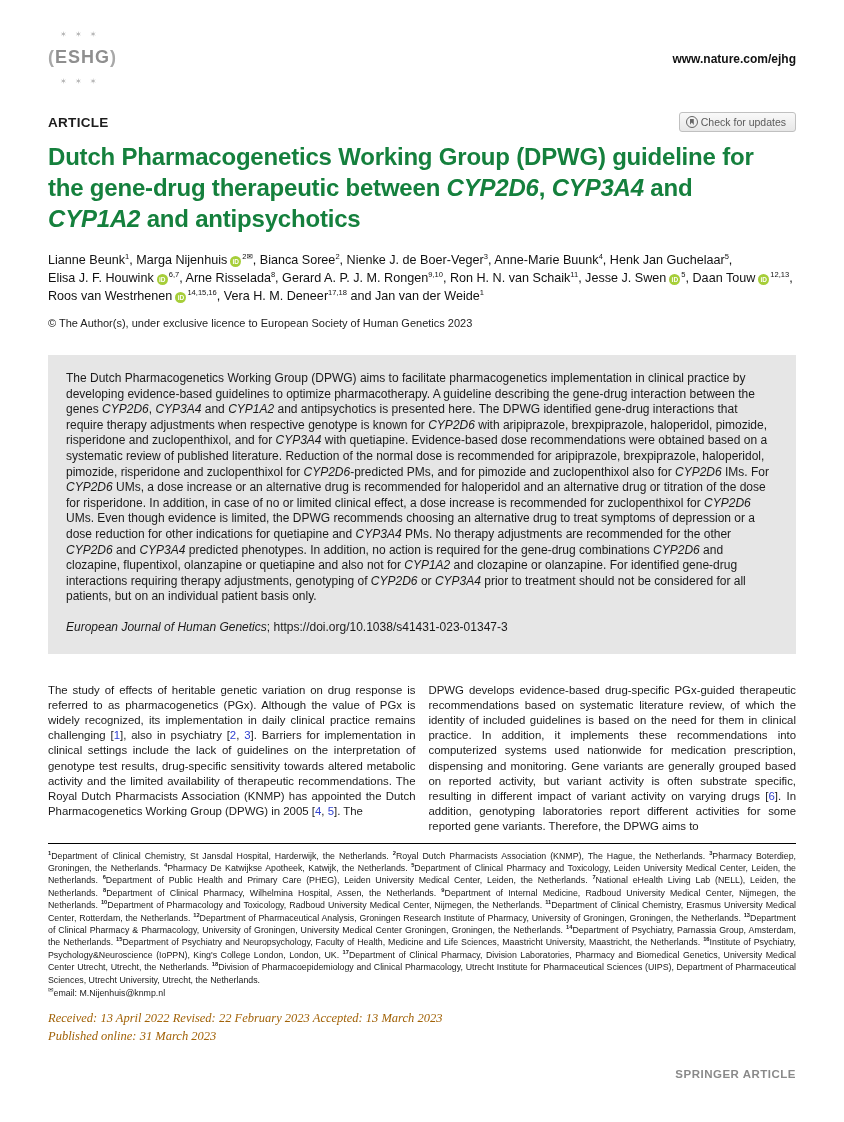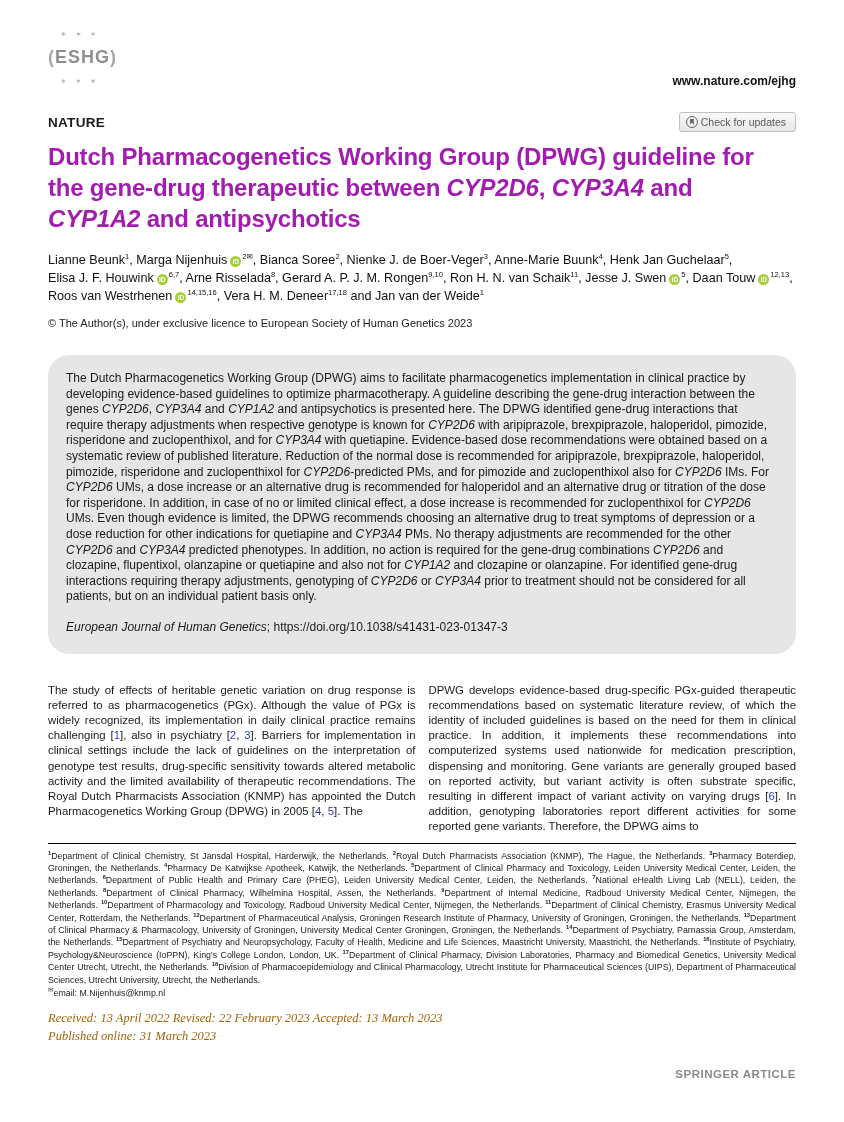--- a/index.html
+++ b/index.html
@@ -3,45 +3,45 @@
 <meta charset="utf-8">
 <style>
   * { box-sizing: border-box; }
   html,body { margin:0; padding:0; background:#fff; }
   .page {
     position:relative; width:844px; height:1122px; margin:0 auto; background:#fff;
     font-family:"Liberation Sans", sans-serif; color:#1c1c1c;
     padding:30px 48px 0 48px; overflow:hidden;
   }
   
-  .hdr { display:flex; justify-content:space-between; align-items:flex-end; height:58px; }
+  .hdr { display:flex; justify-content:space-between; align-items:center; height:58px; }
   .eshg-logo { position:relative; width:78px; height:58px; color:#9c9c9c; }
   .eshg-stars-top::before { content:"✶ ✶ ✶"; }
   .eshg-stars-bottom::before { content:"✶ ✶ ✶"; }
   .eshg-stars-top, .eshg-stars-bottom { position:absolute; left:12px; font-size:8px; color:#b3b3b3; letter-spacing:3px; }
   .eshg-stars-top { top:0; }
   .eshg-stars-bottom { bottom:2px; }
   .eshg-mark { position:absolute; top:17px; left:0; font-size:18px; font-weight:bold; letter-spacing:1px; color:#8f8f8f; }
   .eshg-mark::before { content:"("; color:#a8a8a8; font-weight:bold; }
   .eshg-mark::after { content:")"; color:#a8a8a8; font-weight:bold; }
   .site-url { font-size:12px; font-weight:bold; color:#111; }
   
   .kicker-row { margin-top:24px; display:flex; justify-content:space-between; align-items:flex-start; }
   .kicker { font-size:13.5px; font-weight:bold; letter-spacing:.3px; padding-top:3px; }
   .check-updates { display:flex; align-items:center; gap:3px; background:linear-gradient(#f9f9f9,#e7e7e7);
     border:1px solid #c0c0c0; border-radius:3px; padding:3px 9px 3px 6px; font-size:10.5px; color:#5a5a5a; cursor:pointer; }
   .cfu-circle { width:12px; height:12px; border-radius:50%; border:1.5px solid #666; display:flex; align-items:center; justify-content:center; flex:0 0 auto; }
   .cfu-bm { width:4px; height:6px; background:#666; clip-path:polygon(0 0,100% 0,100% 100%,50% 60%,0 100%); }
   
-  h1.title { margin:9px 0 0; font-size:24px; line-height:31px; font-weight:bold; letter-spacing:-.2px; color:#a21caf; }
+  h1.title { margin:9px 0 0; font-size:24px; line-height:31px; font-weight:bold; letter-spacing:-.2px; color:#15803d; }
   .authors { margin:17px 0 0; font-size:12.6px; line-height:18px; color:#111; }
   .authors sup { font-size:60%; line-height:0; }
   .copyright { margin:12px 0 0; font-size:11px; color:#222; }
   
-  .abstract { margin:26px 0 0; background:#e6e6e6; padding:16px 18px 18px 18px;border-radius:21px; }
+  .abstract { margin:26px 0 0; background:#e6e6e6; padding:16px 18px 18px 18px; }
   .abstract p { margin:0; font-size:12px; line-height:15.6px; color:#1a1a1a; }
   .abstract .doi-line { margin-top:15px; }
   
   .columns { margin-top:29px; display:flex; gap:13px; }
   .col { flex:1 1 0; font-size:11.4px; line-height:15.2px; text-align:justify; color:#1a1a1a; }
   .col h2 { margin:0; font-size:11.6px; line-height:15.2px; font-weight:bold; letter-spacing:.2px; text-align:left; }
   .col p { margin:0; }
   
   .foot-rule { border:0; border-top:1.5px solid #000; margin:8px 0 6px 0; }
   .affiliations { margin:0; font-size:8.8px; line-height:12.4px; text-align:justify; color:#1a1a1a; }
@@ -69,21 +69,21 @@
   <div class="hdr">
     <div class="eshg-logo">
       <span class="eshg-stars-top"></span>
       <span class="eshg-mark">ESHG</span>
       <span class="eshg-stars-bottom"></span>
     </div>
     <div class="site-url">www.nature.com/ejhg</div>
   </div>
 
   <div class="kicker-row">
-    <div class="kicker">NATURE</div>
+    <div class="kicker">ARTICLE</div>
     <div class="check-updates">
       <span class="cfu-circle">
           <span class="cfu-bm"></span>
         </span>
       <span>Check for updates</span>
     </div>
   </div>
 
   <h1 class="title"><span>Dutch Pharmacogenetics Working Group (DPWG) guideline for</span><br><span>the gene-drug therapeutic between </span><span class="it">CYP2D6</span><span>, </span><span class="it">CYP3A4</span><span> and</span><br><span class="it">CYP1A2</span><span> and antipsychotics</span></h1>
 

